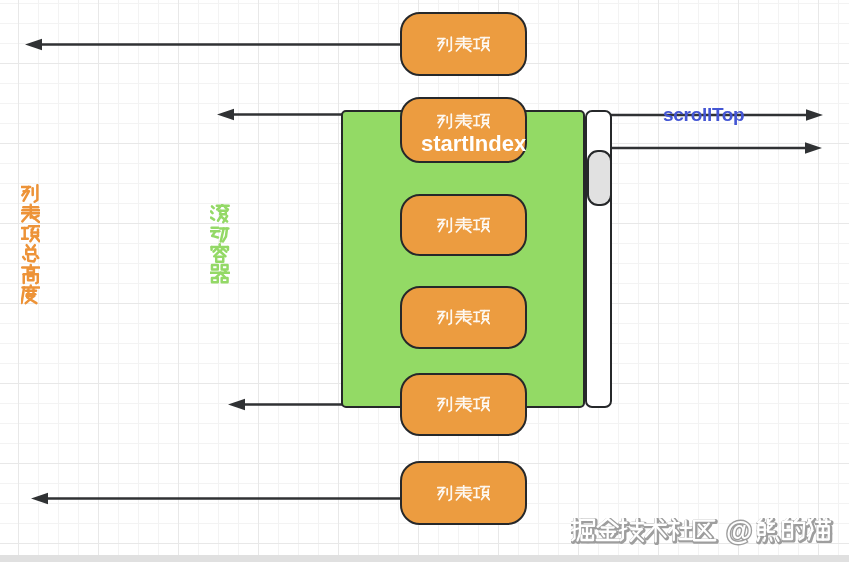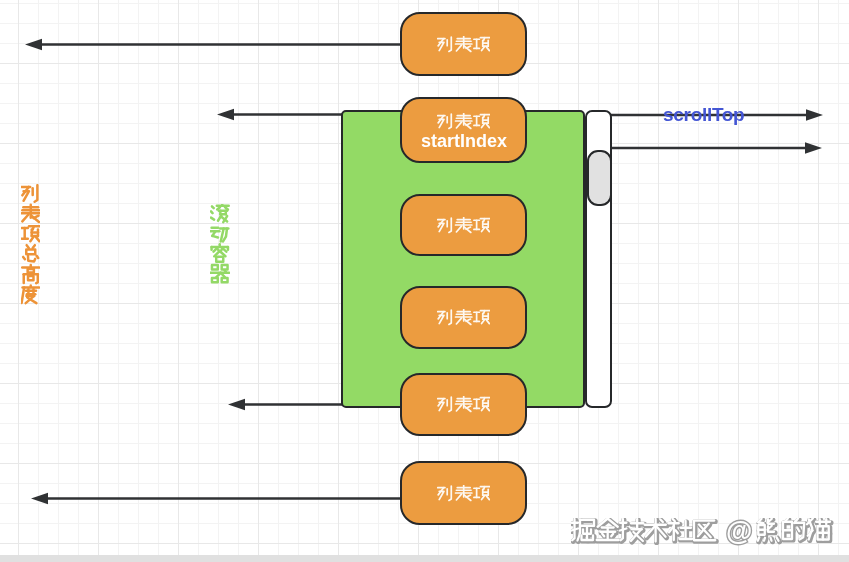--- a/index.html
+++ b/index.html
@@ -341,21 +341,21 @@
       <use href="#g4"></use>
     </g>
     <g transform="translate(0,40) scale(0.195)">
       <use href="#g5"></use>
     </g>
     <g transform="translate(0,60) scale(0.195)">
       <use href="#g6"></use>
     </g>
   </svg>
 <div class="lat" style="left:663px;top:104px;font-size:19px;letter-spacing:-0.3px;color:#4456d4">scrollTop</div>
-<div class="lat" style="left:421px;top:131px;font-size:18px;color:#ffffff">startIndex</div>
+<div class="lat" style="left:421px;top:131px;font-size:22px;color:#ffffff">startIndex</div>
 <svg class="t" style="left:571px;top:517.5px" width="149" height="28" fill="none" stroke-linecap="round" stroke-linejoin="round">
     <g stroke="#9e9e9e" stroke-width="20.4" transform="translate(1,1)">
       <g transform="translate(0,0) scale(0.25)">
         <use href="#g10"></use>
       </g>
       <g transform="translate(24.2,0) scale(0.25)">
         <use href="#g11"></use>
       </g>
       <g transform="translate(48.4,0) scale(0.25)">
         <use href="#g12"></use>

